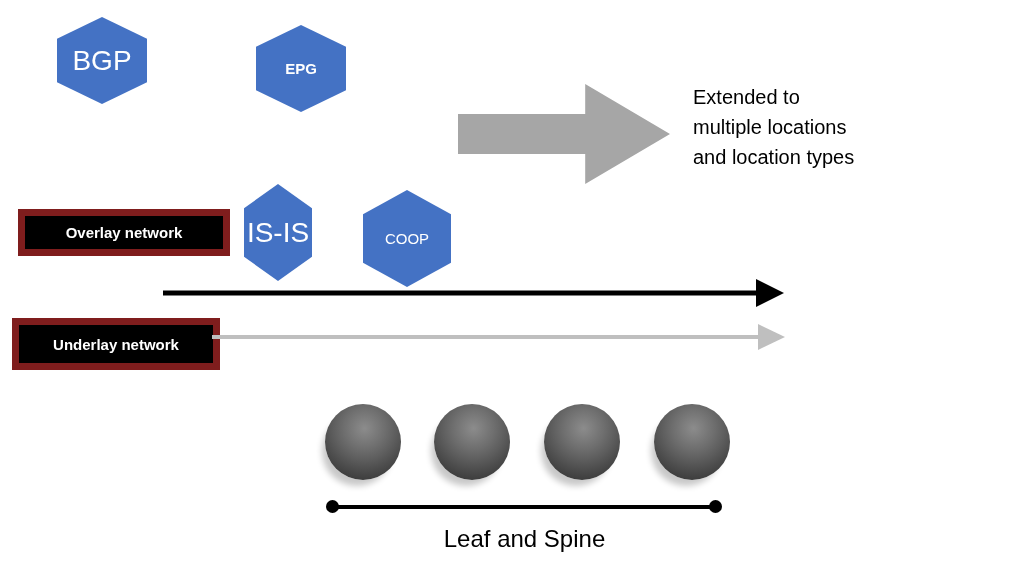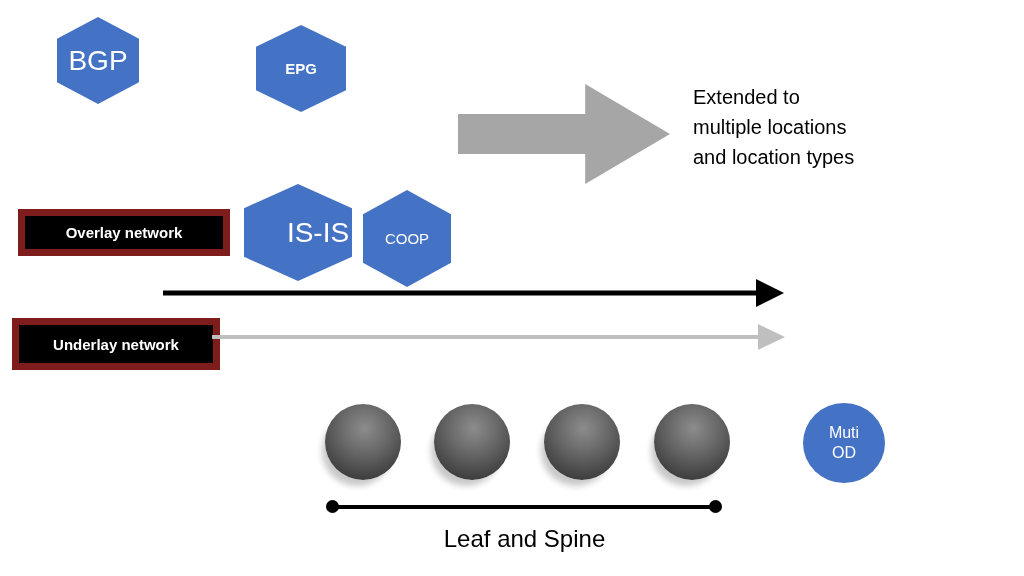--- a/index.html
+++ b/index.html
@@ -136,31 +136,31 @@
   }
 
   
   .flat-arrow { position: absolute; }
 </style>
 </head>
 <body>
 
 <div id="canvas">
 
-  <div class="hex" id="hex-bgp" style="left:57px; top:17px; width:82px; height:87px;">
+  <div class="hex" id="hex-bgp" style="left:57px; top:17px; width:90px; height:87px;">
     <span class="hex-label" style="font-size:28px;">BGP</span>
   </div>
 
 
   <div class="hex" id="hex-epg" style="left:256px; top:25px; width:90px; height:87px;font-weight:bold;">
     <span class="hex-label" style="font-size:15px;">EPG</span>
   </div>
 
 
-  <div class="hex" id="hex-isis" style="left:244px; top:184px; width:68px; height:97px;padding-left:40px;">
+  <div class="hex" id="hex-isis" style="left:244px; top:184px; width:68px; height:97px;">
     <span class="hex-label" style="font-size:28px;">IS-IS</span>
   </div>
 
   <div class="hex" id="hex-coop" style="left:363px; top:190px; width:88px; height:97px;">
     <span class="hex-label" style="font-size:15px;">COOP</span>
   </div>
 
   <div id="big-arrow" style="left:458px; top:84px; width:212px; height:100px;"></div>
 
   <div id="extended-text" style="left:693px; top:82px; width:300px;">Extended to
@@ -179,24 +179,20 @@
   <svg class="flat-arrow" id="overlay-connector" style="left:160px; top:275px;" width="625" height="36" viewBox="0 0 625 36">
     <line x1="3" y1="18" x2="598" y2="18" stroke="#000000" stroke-width="5"></line>
     <polygon points="596,4 624,18 596,32" fill="#000000"></polygon>
   </svg>
 
   <svg class="flat-arrow" id="underlay-connector" style="left:210px; top:320px;" width="576" height="34" viewBox="0 0 576 34">
     <line x1="2" y1="17" x2="550" y2="17" stroke="#BFBFBF" stroke-width="4"></line>
     <polygon points="548,4 575,17 548,30" fill="#BFBFBF"></polygon>
   </svg>
 
-  <div id="muti-od-circle" style="left:803px; top:403px; width:82px; height:80px;">
-    <span>Muti</span>
-    <span>OD</span>
-  </div>
 
   <div class="sphere" style="left:325px; top:404px; width:76px; height:76px;"></div>
   <div class="sphere" style="left:434px; top:404px; width:76px; height:76px;"></div>
   <div class="sphere" style="left:544px; top:404px; width:76px; height:76px;"></div>
   <div class="sphere" style="left:654px; top:404px; width:76px; height:76px;"></div>
 
   <div id="leaf-spine-bar" style="left:333px; top:505px; width:383px;"></div>
   <div class="bar-dot" style="left:326px; top:500px;"></div>
   <div class="bar-dot" style="left:709px; top:500px;"></div>
 

